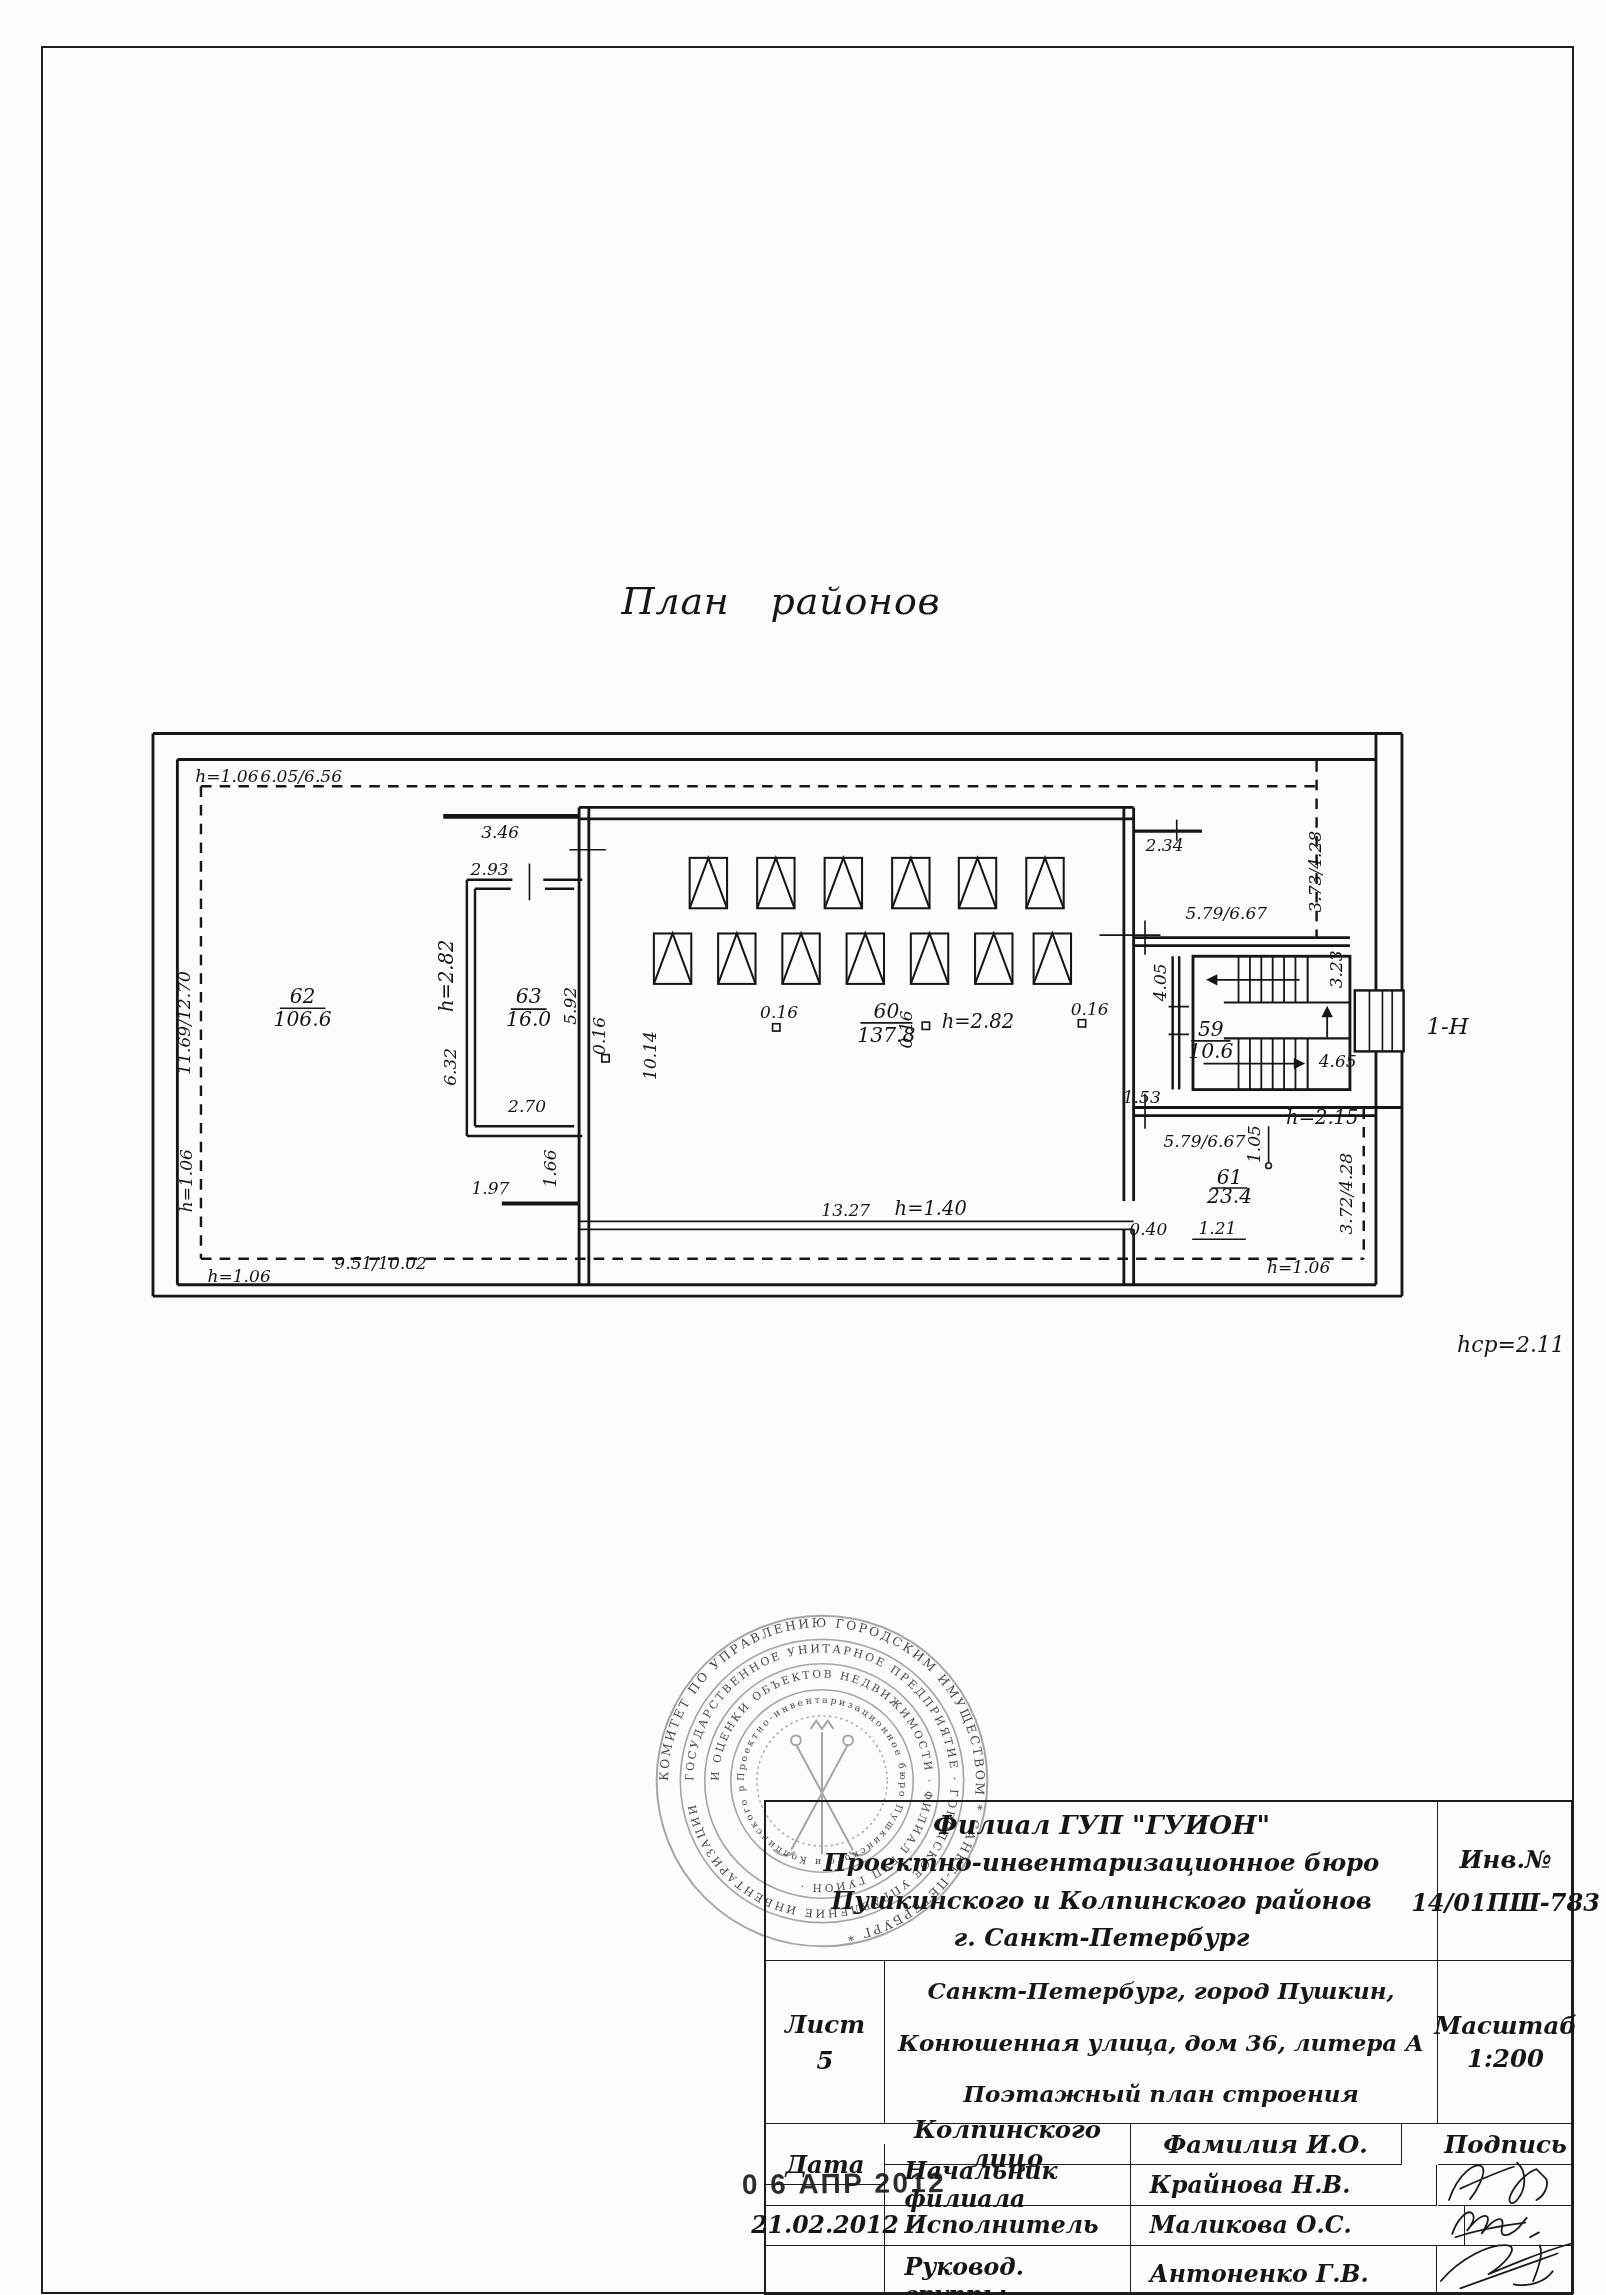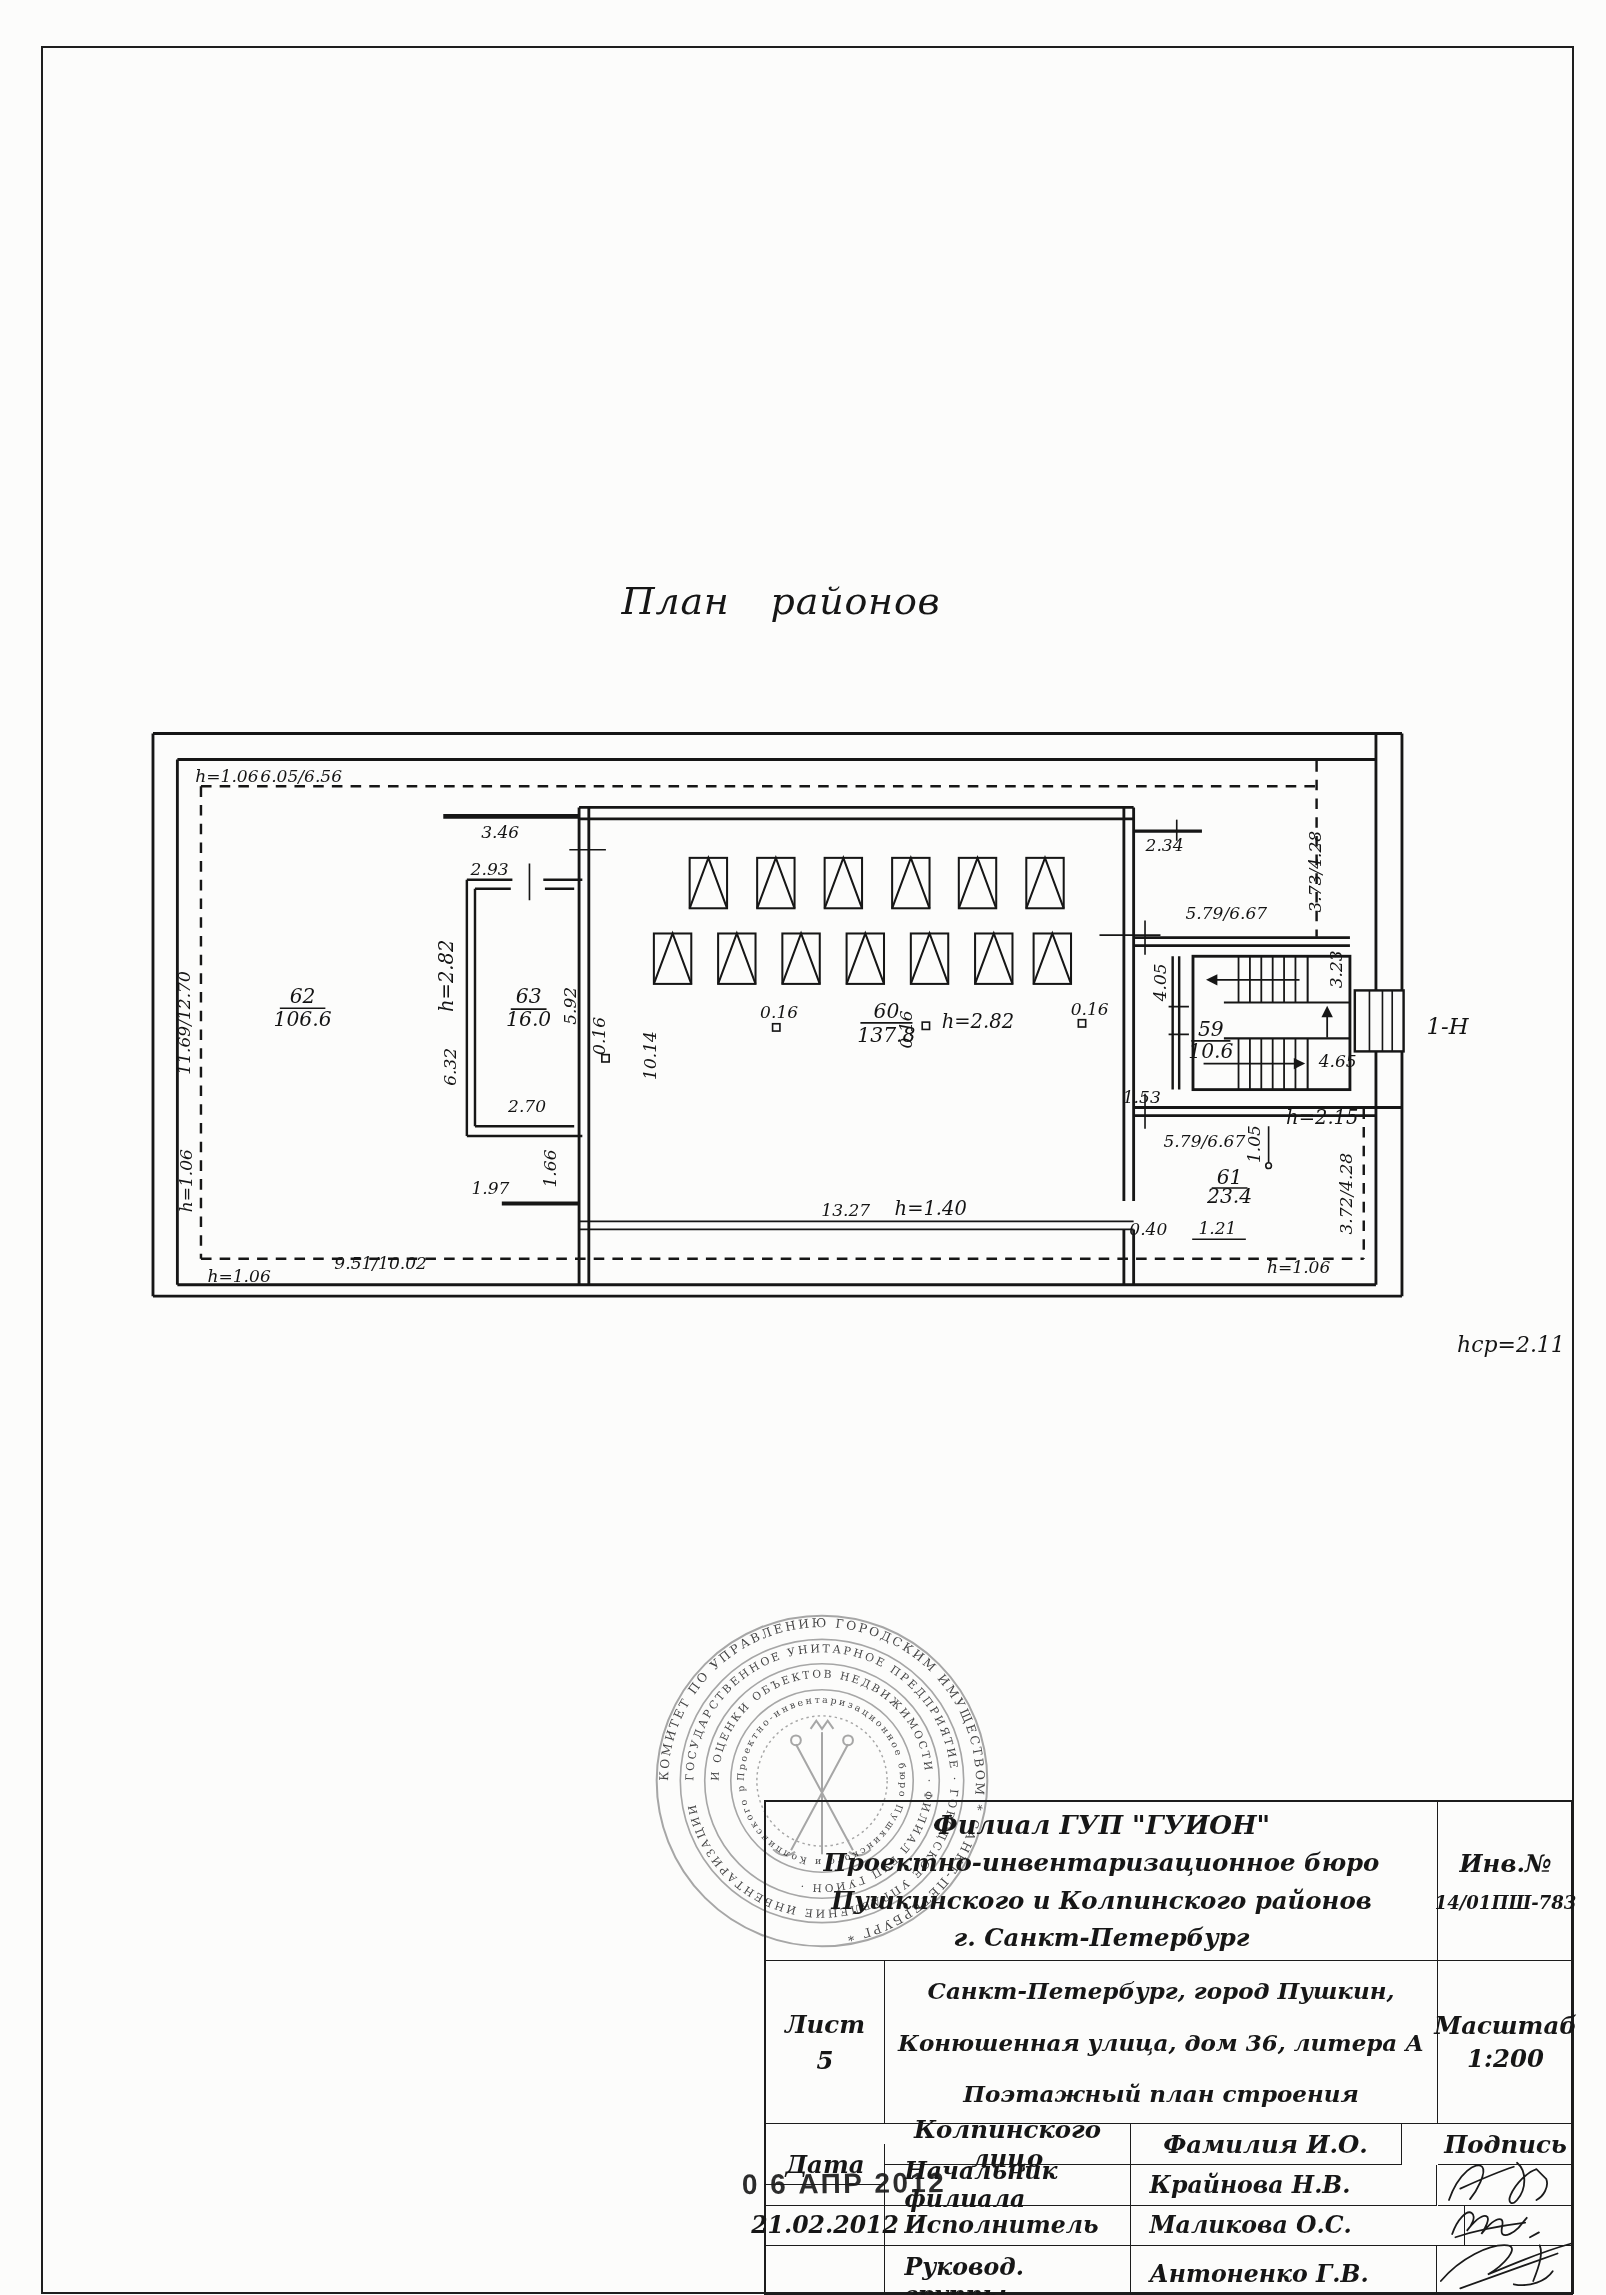--- a/index.html
+++ b/index.html
@@ -13,21 +13,21 @@
   .rm{font-size:25px;}
   .ent{font-size:28px;}
   .avg{font-size:27px;}
   .sealtxt{font-style:normal;letter-spacing:3px;}
   
   .tb{position:absolute;left:764px;top:1800px;width:809px;height:495px;border:2.4px solid #1c1c1c;box-sizing:border-box;z-index:3;}
   .cell{position:absolute;box-sizing:border-box;border-color:#1c1c1c;border-style:solid;border-width:0;display:flex;align-items:center;justify-content:center;font-style:italic;font-weight:700;text-align:center;}
   .br{border-right-width:1.6px;} .bb{border-bottom-width:1.6px;}
   .col{flex-direction:column;}
   .left{justify-content:flex-start;text-align:left;padding-left:19.5px;}
-  .f30{font-size:24.4px;} .f29{font-size:23.6px;} .f28{font-size:23px;} .f27{font-size:18px;}
+  .f30{font-size:24.4px;} .f29{font-size:23.6px;} .f28{font-size:23px;} .f27{font-size:24px;}
   .stamp{position:absolute;left:742px;top:2168px;width:211px;font-family:"Liberation Sans",sans-serif;font-weight:700;font-size:28px;letter-spacing:2.4px;color:#1b1b1b;z-index:4;transform:rotate(-0.6deg);opacity:.92;white-space:nowrap;}
 </style>
 </head>
 <body>
 
 <div class="page">
 
   <div class="frame"></div>
 
   <div class="doc-title">План  районов</div>

